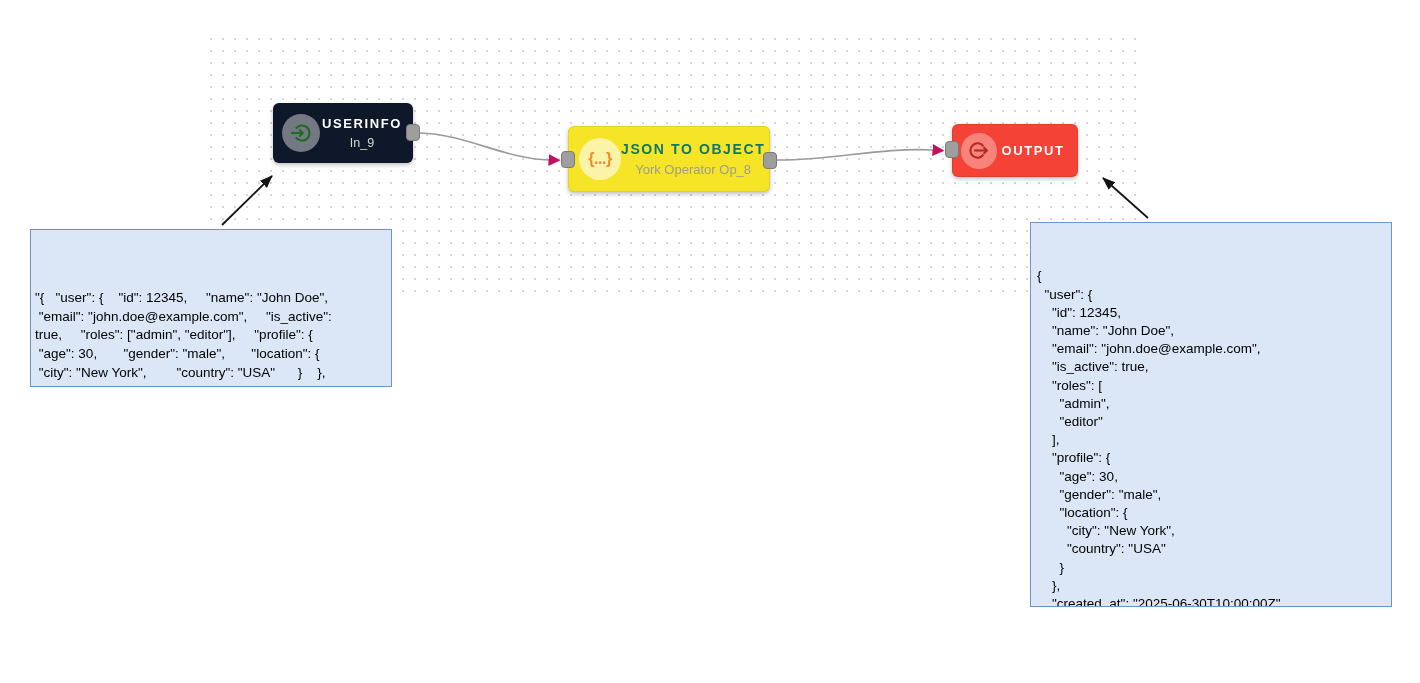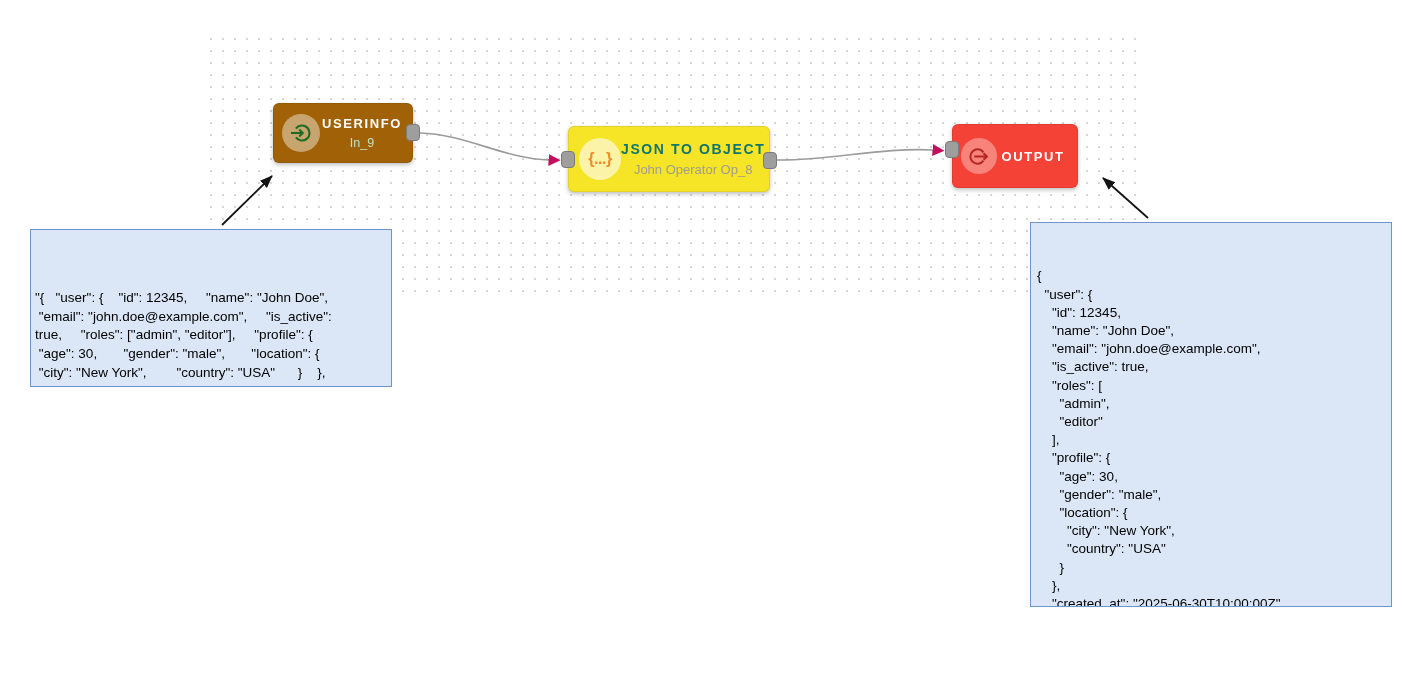--- a/index.html
+++ b/index.html
@@ -18,23 +18,23 @@
   }
   svg.layer { position: absolute; left: 0; top: 0; width: 1420px; height: 683px; pointer-events: none; }
   .wire { fill: none; stroke: #9b9b9b; stroke-width: 1.6px; }
   .ann-arrow { stroke: #141414; stroke-width: 1.8px; }
 
   .node {
     position: absolute; display: flex; align-items: center;
     border-radius: 6px; border: 1px solid rgba(0,0,0,0.08);
     box-shadow: 0 2px 4px rgba(0,0,0,0.25);
   }
-  .node-green  { left: 273px; top: 103px; width: 140px; height: 60px; background: #a16207; padding-left: 8px; }
+  .node-green  { left: 273px; top: 103px; width: 140px; height: 60px; background: #0f172a; padding-left: 8px; }
   .node-yellow { left: 568px; top: 126px; width: 202px; height: 66px; background: #f6e426; padding-left: 10px; }
-  .node-red    { left: 952px; top: 124px; width: 126px; height: 64px; background: #f44336; padding-left: 8px; }
+  .node-red    { left: 952px; top: 124px; width: 126px; height: 53px; background: #f44336; padding-left: 8px; }
 
   .node-icon { border-radius: 50%; display: flex; align-items: center; justify-content: center; flex: 0 0 auto; }
   .node-green  .node-icon { width: 38px; height: 38px; background: rgba(255,255,255,0.42); }
   .node-yellow .node-icon { width: 42px; height: 42px; background: rgba(255,255,255,0.60); }
   .node-red    .node-icon { width: 36px; height: 36px; background: rgba(255,255,255,0.34); }
 
   .node-text { flex: 1; text-align: center; padding-right: 8px; }
   .node-title { font-weight: bold; font-size: 13px; letter-spacing: 1.6px; white-space: nowrap; }
   .node-green  .node-title { color: #ffffff; }
   .node-yellow .node-title { color: #0f766e; font-size: 14px; }
@@ -101,21 +101,21 @@
     </div>
   </div>
   <div class="port port-userinfo-out"></div>
 
   <div class="node node-yellow">
     <div class="node-icon">
       <span class="braces">{...}</span>
     </div>
     <div class="node-text">
       <div class="node-title">JSON TO OBJECT</div>
-      <div class="node-subtitle">John Operator Op_8</div>
+      <div class="node-subtitle">York Operator Op_8</div>
     </div>
   </div>
   <div class="port port-json-in"></div>
   <div class="port port-json-out"></div>
 
   <div class="node node-red">
     <div class="node-icon">
       <svg class="icon-svg" width="23" height="23" viewBox="0 0 24 24">
         <path d="M16.1 7.7 A7.5 7.5 0 1 0 16.1 16.3" fill="none" stroke="#b32622" stroke-width="2.1"></path>
         <path d="M6.5 12 H19.5" fill="none" stroke="#b32622" stroke-width="2.1"></path>

